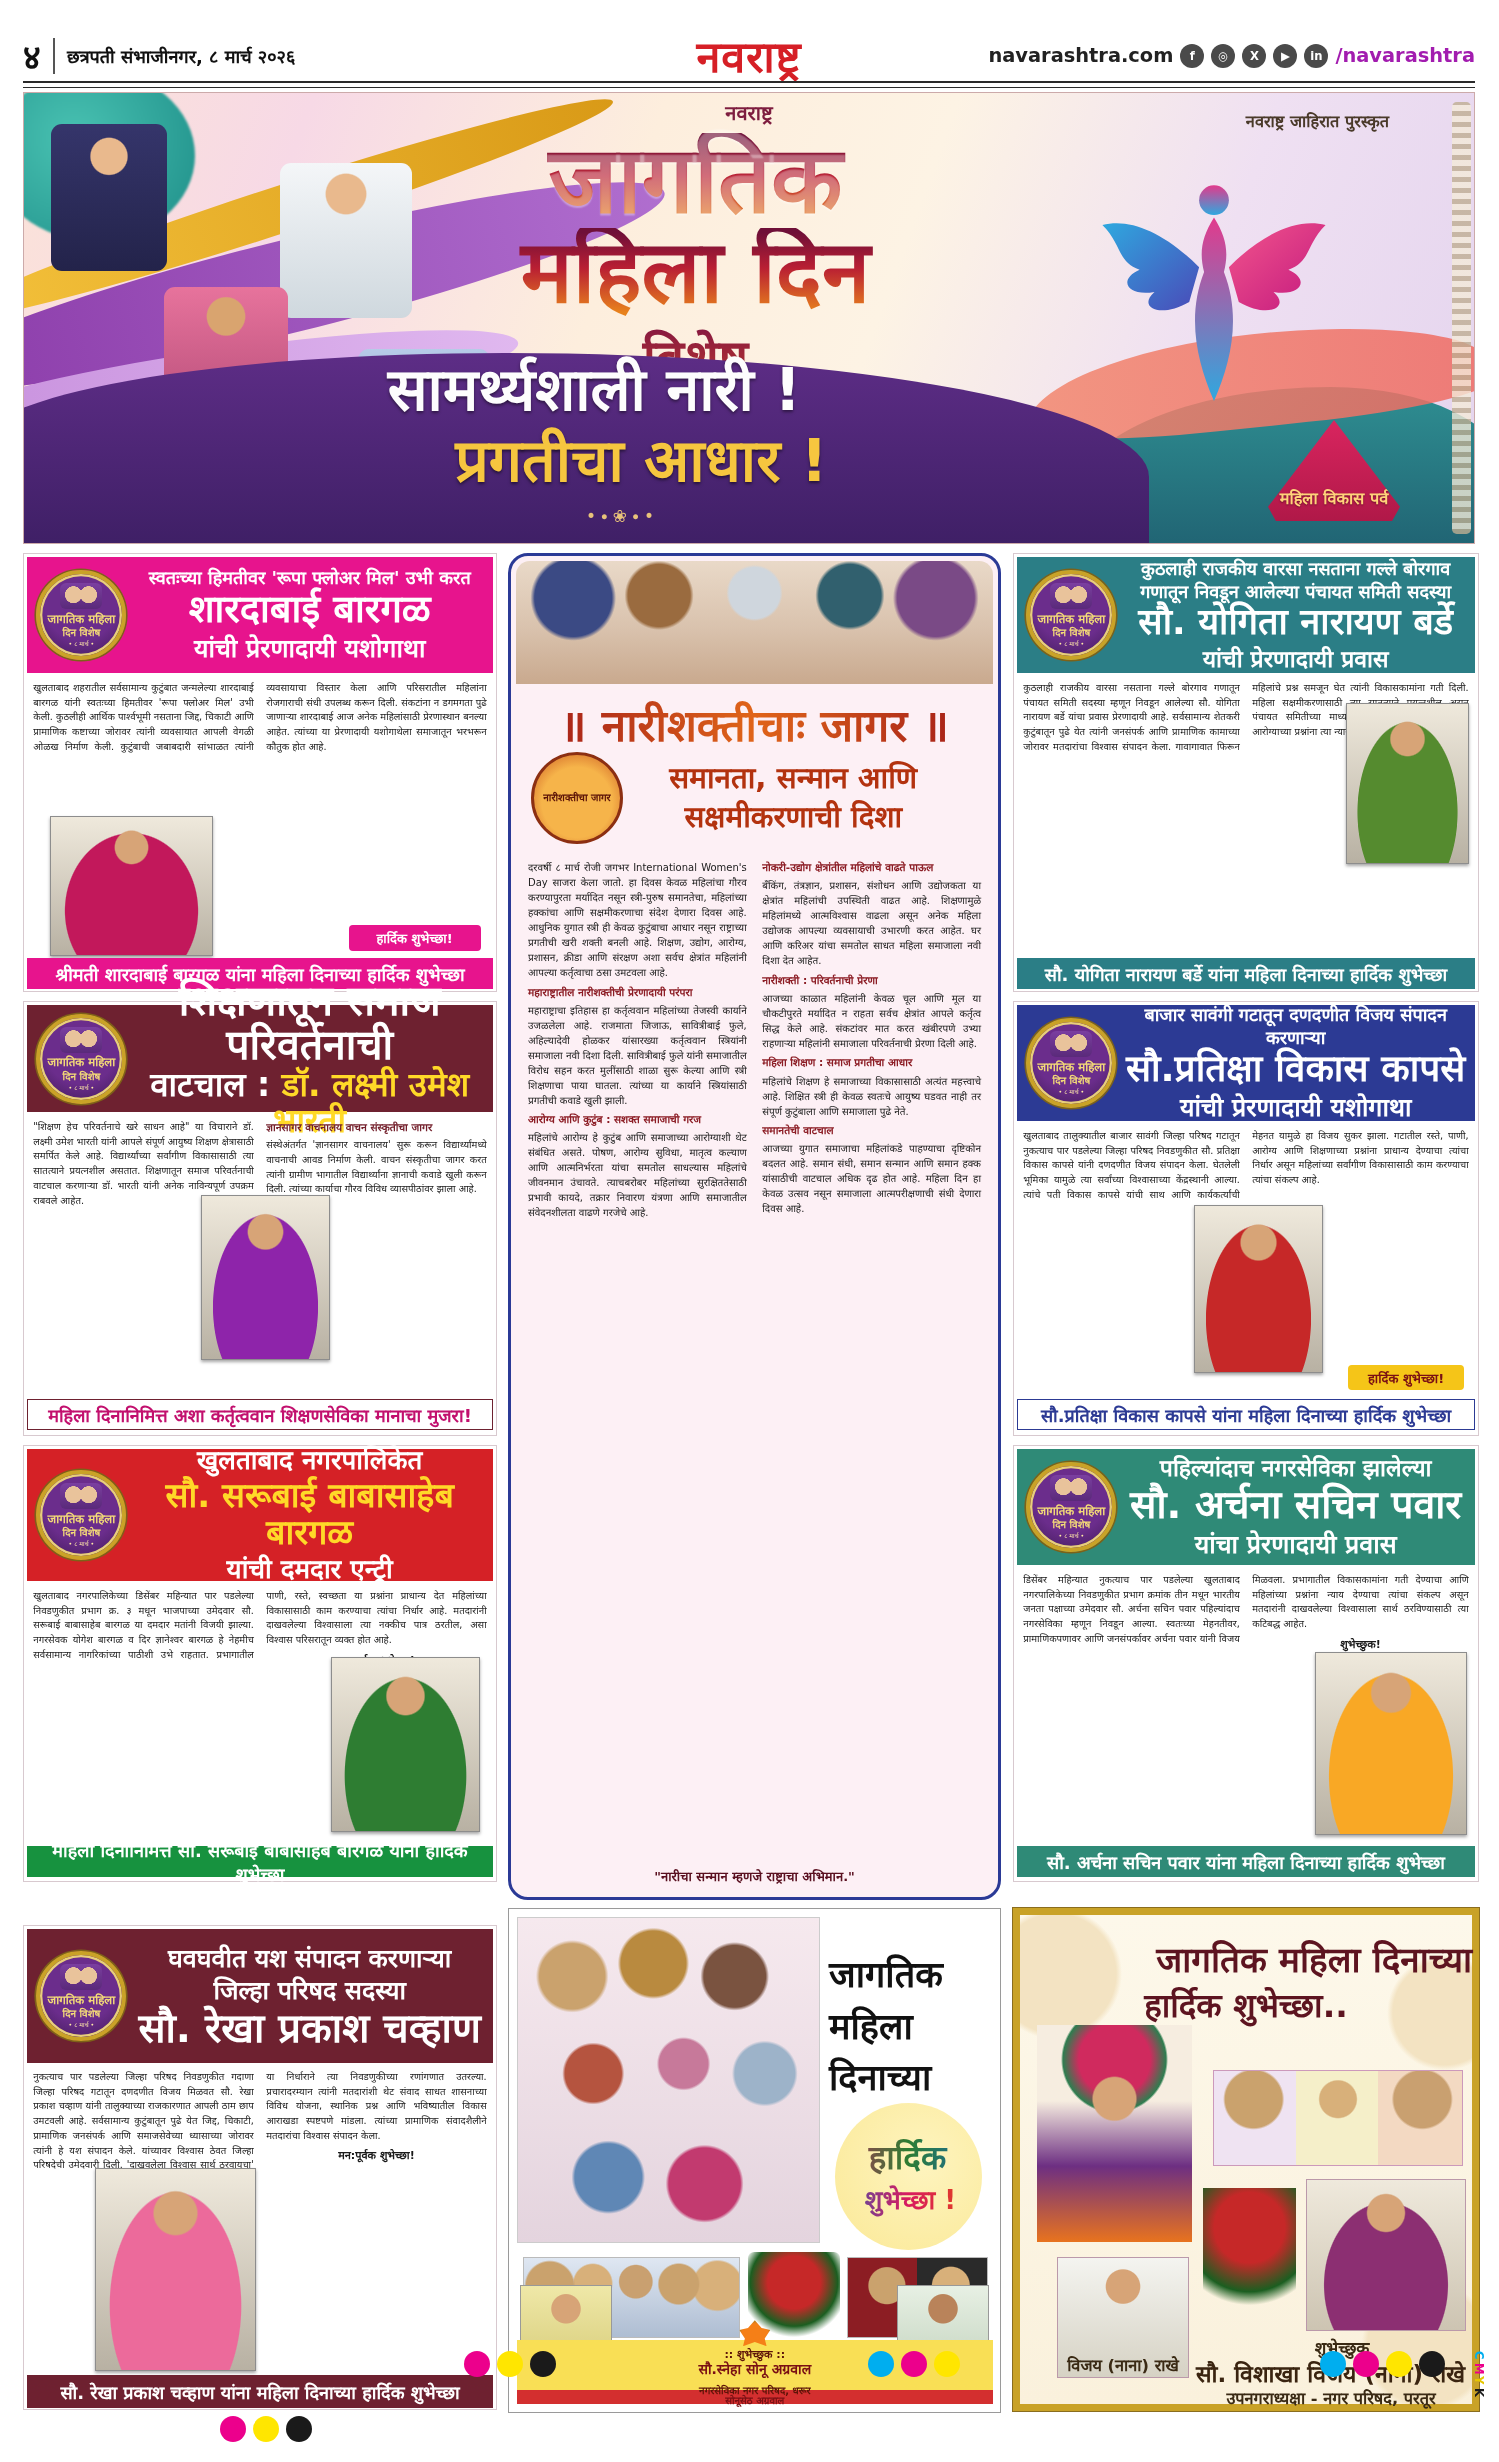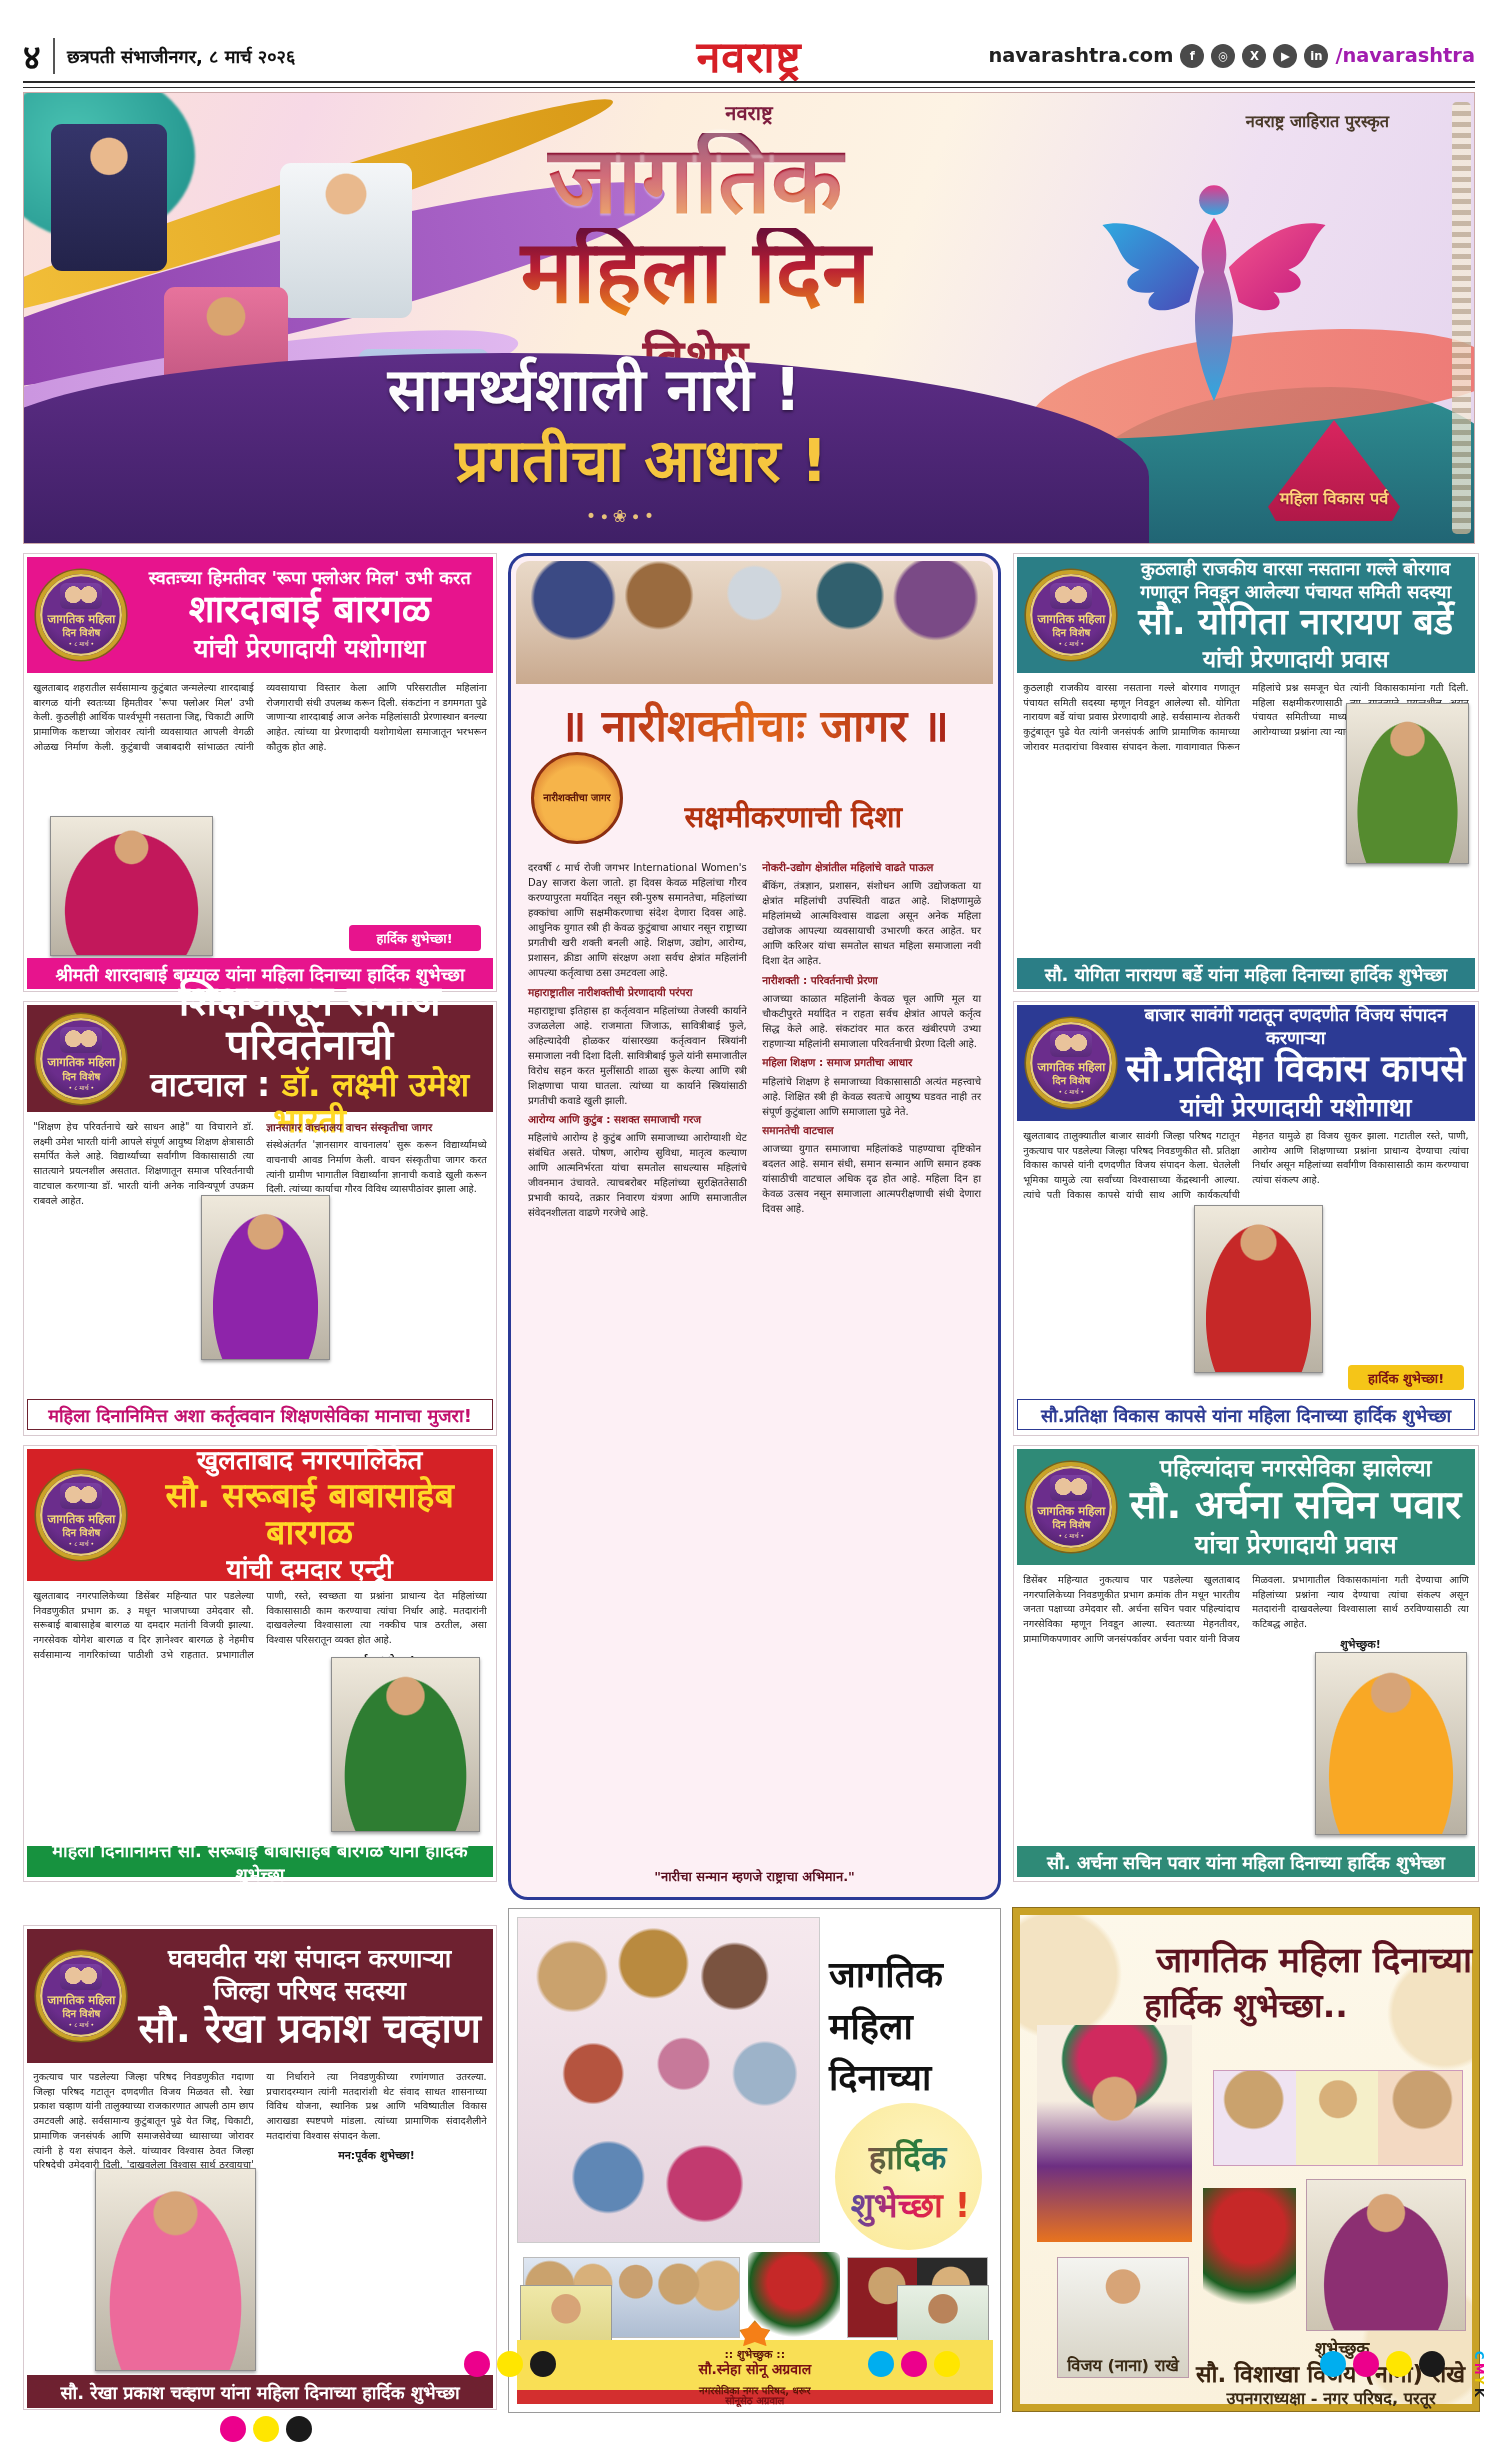--- a/index.html
+++ b/index.html
@@ -171,21 +171,21 @@
                   radial-gradient(circle at 82% 48%, #9db3c9 0 10%, transparent 11%),
                   radial-gradient(circle at 30% 80%, #5f87b5 0 10%, transparent 11%),
                   radial-gradient(circle at 62% 82%, #c23a6f 0 11%, transparent 12%),
                   linear-gradient(180deg,#f6e9ee,#e4d4de); border:0.8px solid #ccc; }
   .ac-t { position:absolute; left:320px; width:163px; text-align:left;
           font-size:36px; font-weight:900; color:#111; }
   .ac-script { position:absolute; left:311px; width:175px; text-align:center; font-weight:900; }
   .ac-s1 { top:225px; font-size:33px;
            background:linear-gradient(90deg,#d81b60,#2e7d32,#1565c0);
            -webkit-background-clip:text; background-clip:text; color:transparent; }
-  .ac-s2 { top:272px; font-size:34px;
+  .ac-s2 { top:272px; font-size:26px;
            background:linear-gradient(90deg,#1565c0,#d81b60,#e65100);
            -webkit-background-clip:text; background-clip:text; color:transparent;padding-left:6px; }
   .ac-moon { position:absolute; left:326px; top:194px; width:147px; height:147px; border-radius:50%;
              background:radial-gradient(circle at 60% 40%, #fdeb8a, #f7d640); opacity:.55; }
   .ac-leaders { position:absolute; left:14px; top:348px; width:217px; height:81px; border:0.8px solid #bbb;
                 background:
                   radial-gradient(circle at 12% 35%, #caa26d 0 12%, transparent 13%),
                   radial-gradient(circle at 32% 32%, #d8b07a 0 12%, transparent 13%),
                   radial-gradient(circle at 52% 30%, #c9a070 0 13%, transparent 14%),
                   radial-gradient(circle at 72% 33%, #caa26d 0 12%, transparent 13%),
@@ -433,20 +433,21 @@
       <span>सौ. रेखा प्रकाश चव्हाण यांना महिला दिनाच्या हार्दिक शुभेच्छा</span>
     </div>
   </article>
 
   <section class="center-art">
     <div class="c-topimg"></div>
     <div class="c-title">॥ नारीशक्तीचाः जागर ॥</div>
     <div class="emblem">
       <span>नारीशक्तीचा जागर</span>
     </div>
+    <div class="c-sub1">समानता, सन्मान आणि</div>
     <div class="c-sub2">सक्षमीकरणाची दिशा</div>
     <div class="c-body">
       <span>दरवर्षी ८ मार्च रोजी जगभर International Women's Day साजरा केला जातो. हा दिवस केवळ महिलांचा गौरव करण्यापुरता मर्यादित नसून स्त्री-पुरुष समानतेचा, महिलांच्या हक्कांचा आणि सक्षमीकरणाचा संदेश देणारा दिवस आहे. आधुनिक युगात स्त्री ही केवळ कुटुंबाचा आधार नसून राष्ट्राच्या प्रगतीची खरी शक्ती बनली आहे. शिक्षण, उद्योग, आरोग्य, प्रशासन, क्रीडा आणि संरक्षण अशा सर्वच क्षेत्रांत महिलांनी आपल्या कर्तृत्वाचा ठसा उमटवला आहे.</span>
       <span class="bsub">महाराष्ट्रातील नारीशक्तीची प्रेरणादायी परंपरा</span>
       <span>महाराष्ट्राचा इतिहास हा कर्तृत्ववान महिलांच्या तेजस्वी कार्याने उजळलेला आहे. राजमाता जिजाऊ, सावित्रीबाई फुले, अहिल्यादेवी होळकर यांसारख्या कर्तृत्ववान स्त्रियांनी समाजाला नवी दिशा दिली. सावित्रीबाई फुले यांनी समाजातील विरोध सहन करत मुलींसाठी शाळा सुरू केल्या आणि स्त्री शिक्षणाचा पाया घातला. त्यांच्या या कार्याने स्त्रियांसाठी प्रगतीची कवाडे खुली झाली.</span>
       <span class="bsub">आरोग्य आणि कुटुंब : सशक्त समाजाची गरज</span>
       <span>महिलांचे आरोग्य हे कुटुंब आणि समाजाच्या आरोग्याशी थेट संबंधित असते. पोषण, आरोग्य सुविधा, मातृत्व कल्याण आणि आत्मनिर्भरता यांचा समतोल साधल्यास महिलांचे जीवनमान उंचावते. त्याचबरोबर महिलांच्या सुरक्षिततेसाठी प्रभावी कायदे, तक्रार निवारण यंत्रणा आणि समाजातील संवेदनशीलता वाढणे गरजेचे आहे.</span>
       <span class="bsub">नोकरी-उद्योग क्षेत्रांतील महिलांचे वाढते पाऊल</span>
       <span>बँकिंग, तंत्रज्ञान, प्रशासन, संशोधन आणि उद्योजकता या क्षेत्रांत महिलांची उपस्थिती वाढत आहे. शिक्षणामुळे महिलांमध्ये आत्मविश्वास वाढला असून अनेक महिला उद्योजक आपल्या व्यवसायाची उभारणी करत आहेत. घर आणि करिअर यांचा समतोल साधत महिला समाजाला नवी दिशा देत आहेत.</span>
       <span class="bsub">नारीशक्ती : परिवर्तनाची प्रेरणा</span>

